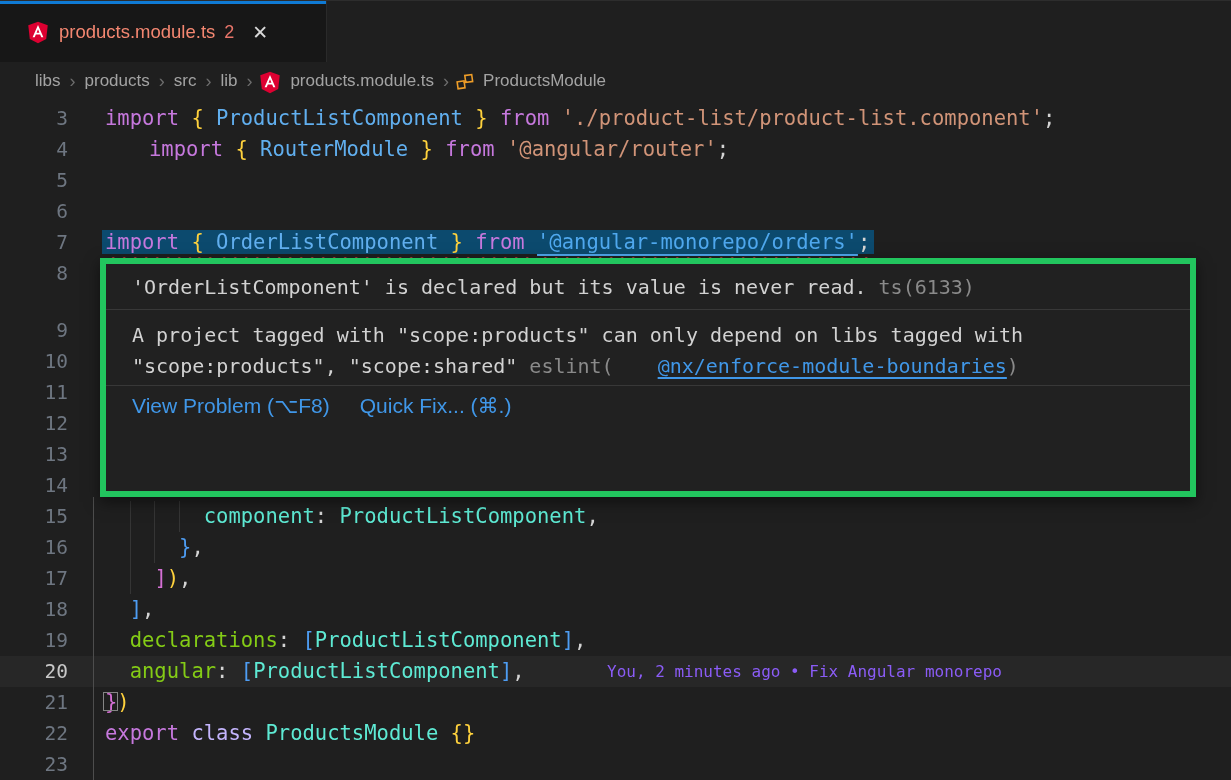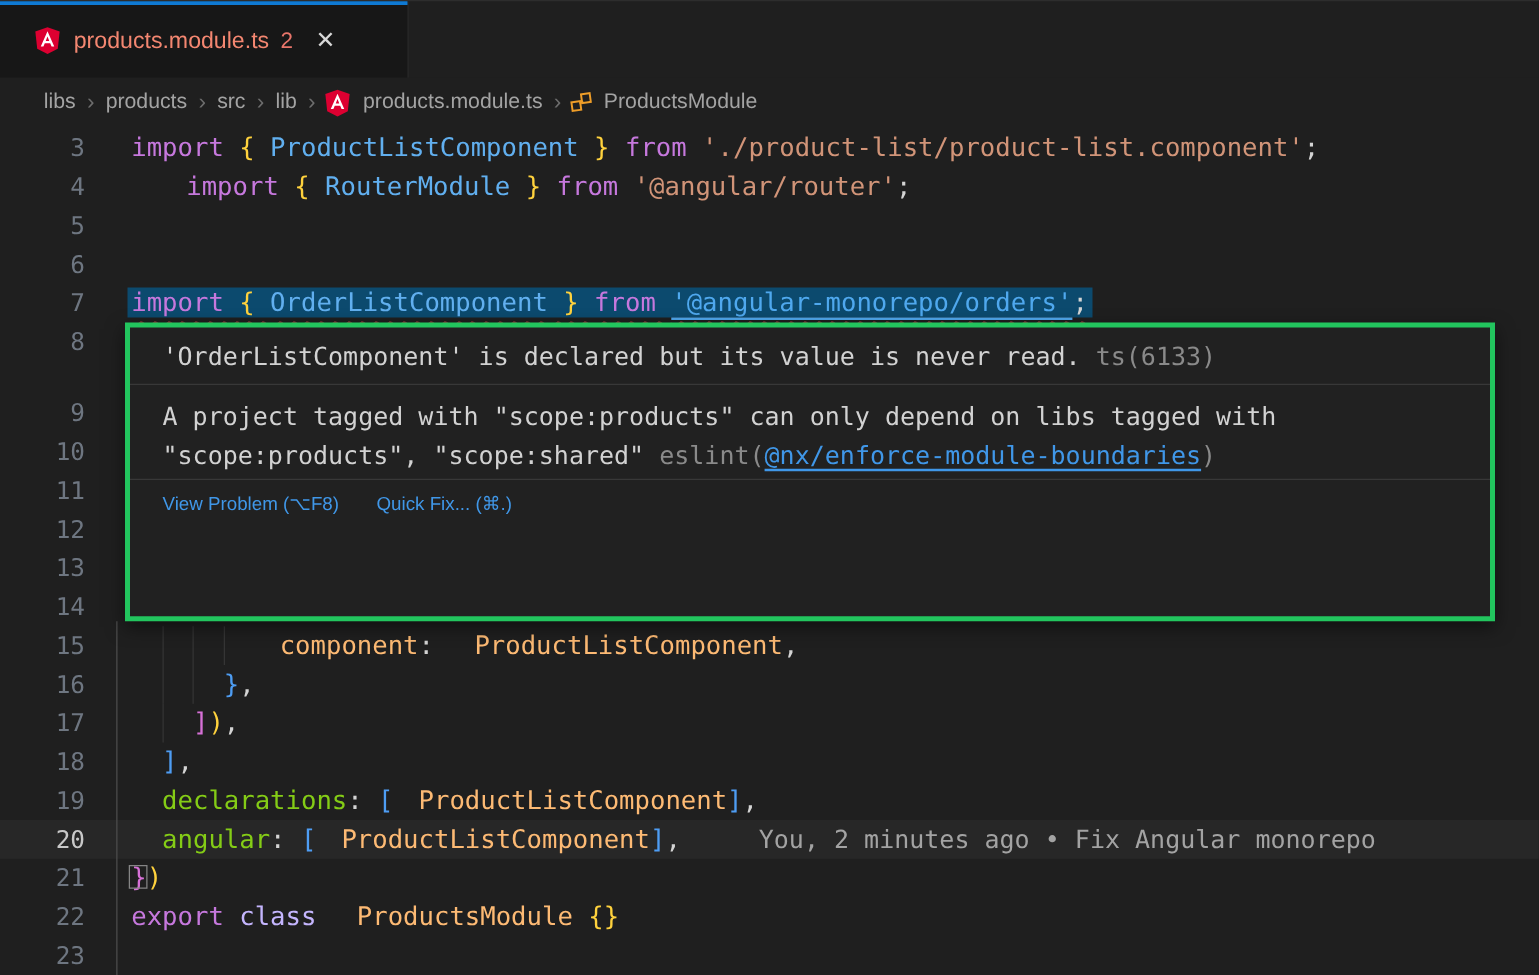--- a/index.html
+++ b/index.html
@@ -39,27 +39,27 @@
   .ln.active { color:#c8c8c8; }
   .code-layer { position:absolute; left:0; top:0; width:1231px; height:680px; z-index:1; }
   .line { position:absolute; left:105px; height:31px; line-height:31px;
           white-space:pre; font-size:20.5px; color:#d4d4d4; }
   .guide { position:absolute; top:0; height:31px; width:1px; background:#353535; }
   .current-line { position:absolute; left:0; top:556px; width:1231px; height:31px;
                   background:rgba(255,255,255,0.04); z-index:0; }
   .scope-guide { position:absolute; left:93px; top:397px; width:1px; height:288px;
                  background:#4d4d4d; z-index:1; }
   .blame { position:absolute; left:607px; top:556px; height:31px; line-height:31px;
-           font-size:20px; color:#a3a3a3; white-space:pre; z-index:1;text-align:right; }
+           font-size:16px; color:#8b5cf6; white-space:pre; z-index:1;text-align:right; }
 
   
   .t-kw   { color:#c678dd; }
   .t-kw2  { color:#c4b5fd; }
   .t-cls  { color:#61afef; }
-  .t-use  { color:#fdba74;margin-left:20px; }
+  .t-use  { color:#5eead4; }
   .t-prop { color:#84cc16; }
   .t-str  { color:#d19478; }
   .t-cmt  { color:#79a05a; }
   .t-pun  { color:#d4d4d4; }
   .t-b1   { color:#ffd23d; }
   .t-b2   { color:#d670d6; }
   .t-b3   { color:#4e9df3; }
   .t-emoji{ color:#ffd23d; }
   .t-ws   { color:#d4d4d4; }
   .t-slink{ color:#4fa8ee; text-decoration:underline; text-decoration-color:#4fa8ee;
@@ -67,35 +67,35 @@
   .t-b2box{ color:#d670d6; position:relative; }
   .t-b2box::after { content:''; position:absolute; left:-2px; right:-1px; top:2px; bottom:3px;
                     border:1px solid #858585; }
   .wavy { text-decoration-line:underline; text-decoration-style:wavy;
           text-decoration-color:#f14c4c; text-decoration-thickness:1.5px;
           text-underline-offset:8px; }
   .hlbg { background:#0c4a6e; margin-left:-3px; padding:0 4px 0 3px; }
 
   
   .hover-popup { position:absolute; left:100px; top:158px; width:1096px; height:239px;
-                 background:#212121; border:4px solid #22c55e; z-index:10;
+                 background:#212121; border:6px solid #22c55e; z-index:10;
                  box-shadow:0 5px 14px rgba(0,0,0,0.5);
                  font-family:"DejaVu Sans Mono","Liberation Mono",monospace;
                  font-size:20px; color:#d2d2d2; }
   .hp-row { padding-left:26px; }
   .hp-ts { height:46px; line-height:46px; border-bottom:1px solid #383838; }
   .hp-eslint { height:76px; padding-top:10px; line-height:31px; border-bottom:1px solid #383838; }
   .hp-module { height:76px; padding-top:10px; line-height:31px; border-bottom:1px solid #383838; }
   .hp-actions { height:39px; line-height:39px; padding-left:26px;
                 font-family:"Liberation Sans","DejaVu Sans",sans-serif;
-                font-size:15px; color:#4097e8; }
+                font-size:21px; color:#4097e8; }
   .hp-actions a { color:#4097e8; text-decoration:none; cursor:pointer; }
   .hp-actions .gap { display:inline-block; width:30px; }
   .dim { color:#8a8a8a; }
-  .hp-link { color:#4097e8; text-decoration:underline; text-underline-offset:4px; cursor:pointer; }
+  .hp-link { color:#4097e8; text-decoration:underline; text-underline-offset:4px; cursor:pointer;margin-left:44px; }
   .mod-kw { color:#569cd6; }
   .mod-str { color:#d19478; }
 </style>
 </head>
 <body>
 
 <div class="tabbar">
   <div class="tab">
     <span class="tab-icon" id="tab-ng-icon">
         <svg width="22" height="23" viewBox="0 0 24 26">

